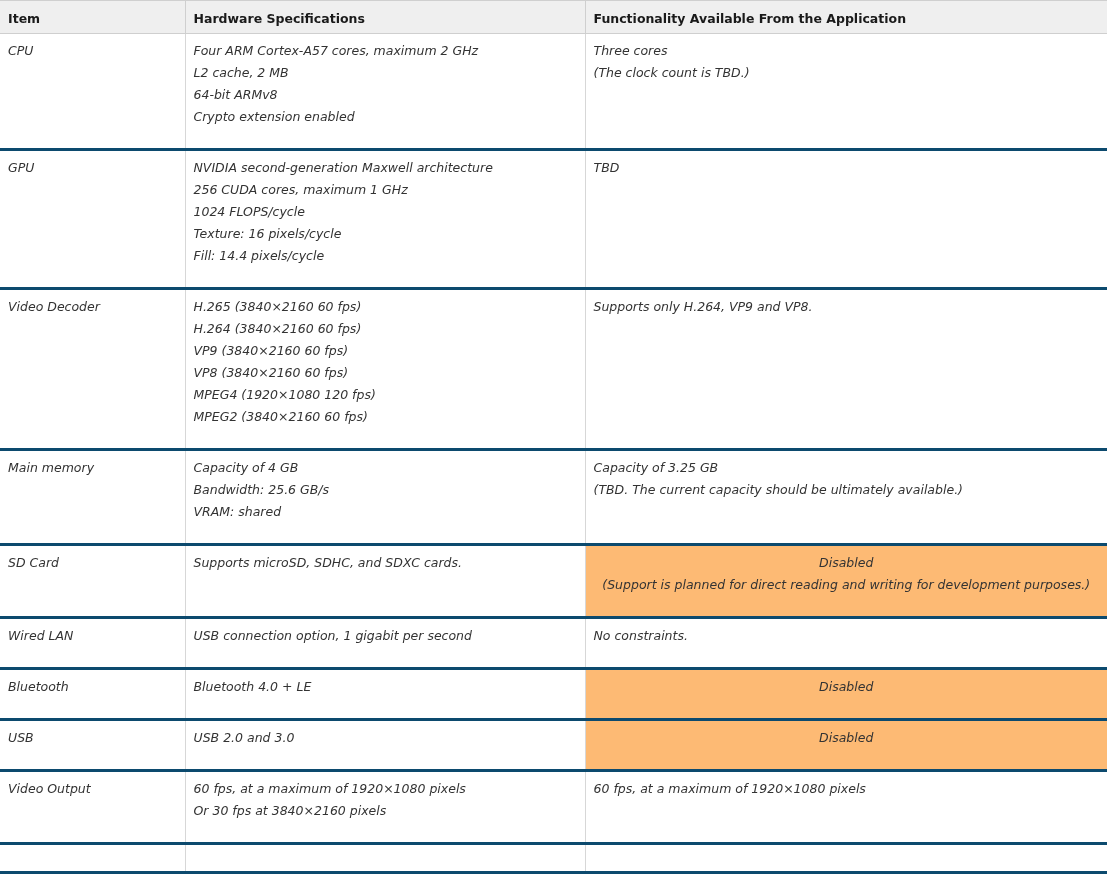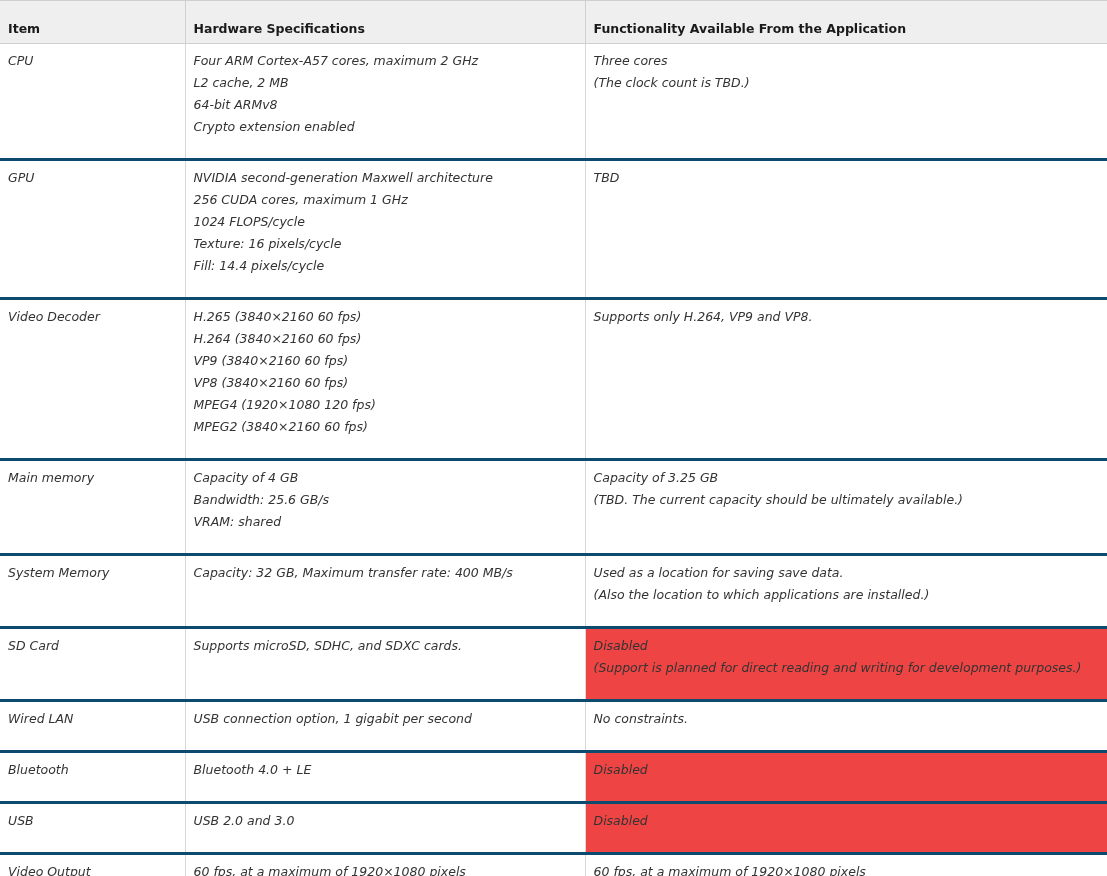--- a/index.html
+++ b/index.html
@@ -21,21 +21,21 @@
   }
   table.spec-table col.c-item { width: 185px; }
   table.spec-table col.c-hw { width: 400px; }
   table.spec-table col.c-fn { width: 522px; }
 
   table.spec-table thead th {
     background: #efefef;
     font-weight: bold;
     text-align: left;
     color: #1a1a1a;
-    padding: 19px 8px 6px 8px;
+    padding: 9px 8px 6px 8px;
     border-top: 1px solid #cfcfcf;
     border-bottom: 1px solid #cfcfcf;
     font-size: 12.5px;
     vertical-align: middle;
     line-height: 17px;
   }
   table.spec-table thead th.sep {
     border-left: 1px solid #cfcfcf;
     margin-top: 27px;
   }
@@ -49,21 +49,22 @@
     font-style: italic;
   }
   table.spec-table tbody td.col-item {
     color: #333333;
   }
   table.spec-table tbody td.col-hw,
   table.spec-table tbody td.col-fn {
     border-left: 1px solid #d7d7d7;
   }
   table.spec-table tbody tr.shaded td.col-fn {
-    background: #ef4444;
+    background: #fdba74;
+    text-align: center;
   }
   .line { display: block; white-space: nowrap; }
 </style>
 </head>
 <body>
 
 <table class="spec-table">
   <colgroup>
     <col class="c-item">
     <col class="c-hw">
@@ -130,32 +131,20 @@
         <td class="col-hw">
           <span class="line">Capacity of 4 GB</span>
           <span class="line">Bandwidth: 25.6 GB/s</span>
           <span class="line">VRAM: shared</span>
         </td>
         <td class="col-fn">
           <span class="line">Capacity of 3.25 GB</span>
           <span class="line">(TBD. The current capacity should be ultimately available.)</span>
         </td>
       </tr>
-      <tr>
-        <td class="col-item">
-          <span class="line">System Memory</span>
-        </td>
-        <td class="col-hw">
-          <span class="line">Capacity: 32 GB, Maximum transfer rate: 400 MB/s</span>
-        </td>
-        <td class="col-fn">
-          <span class="line">Used as a location for saving save data.</span>
-          <span class="line">(Also the location to which applications are installed.)</span>
-        </td>
-      </tr>
       <tr class="shaded">
         <td class="col-item">
           <span class="line">SD Card</span>
         </td>
         <td class="col-hw">
           <span class="line">Supports microSD, SDHC, and SDXC cards.</span>
         </td>
         <td class="col-fn">
           <span class="line">Disabled</span>
           <span class="line">(Support is planned for direct reading and writing for development purposes.)</span>

